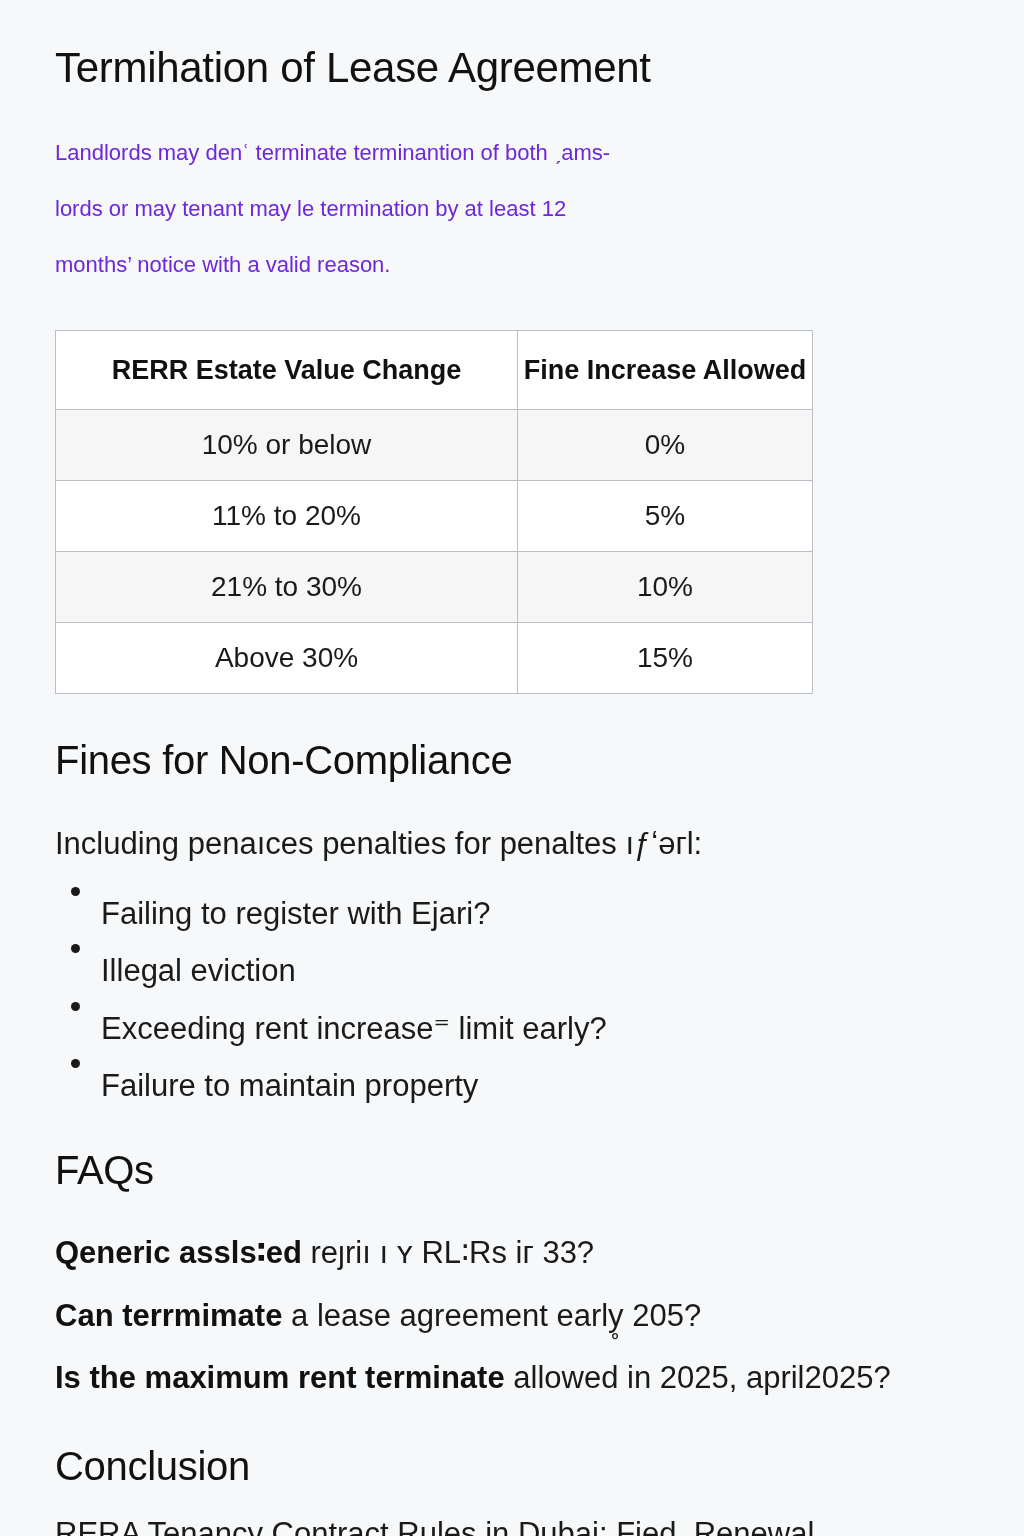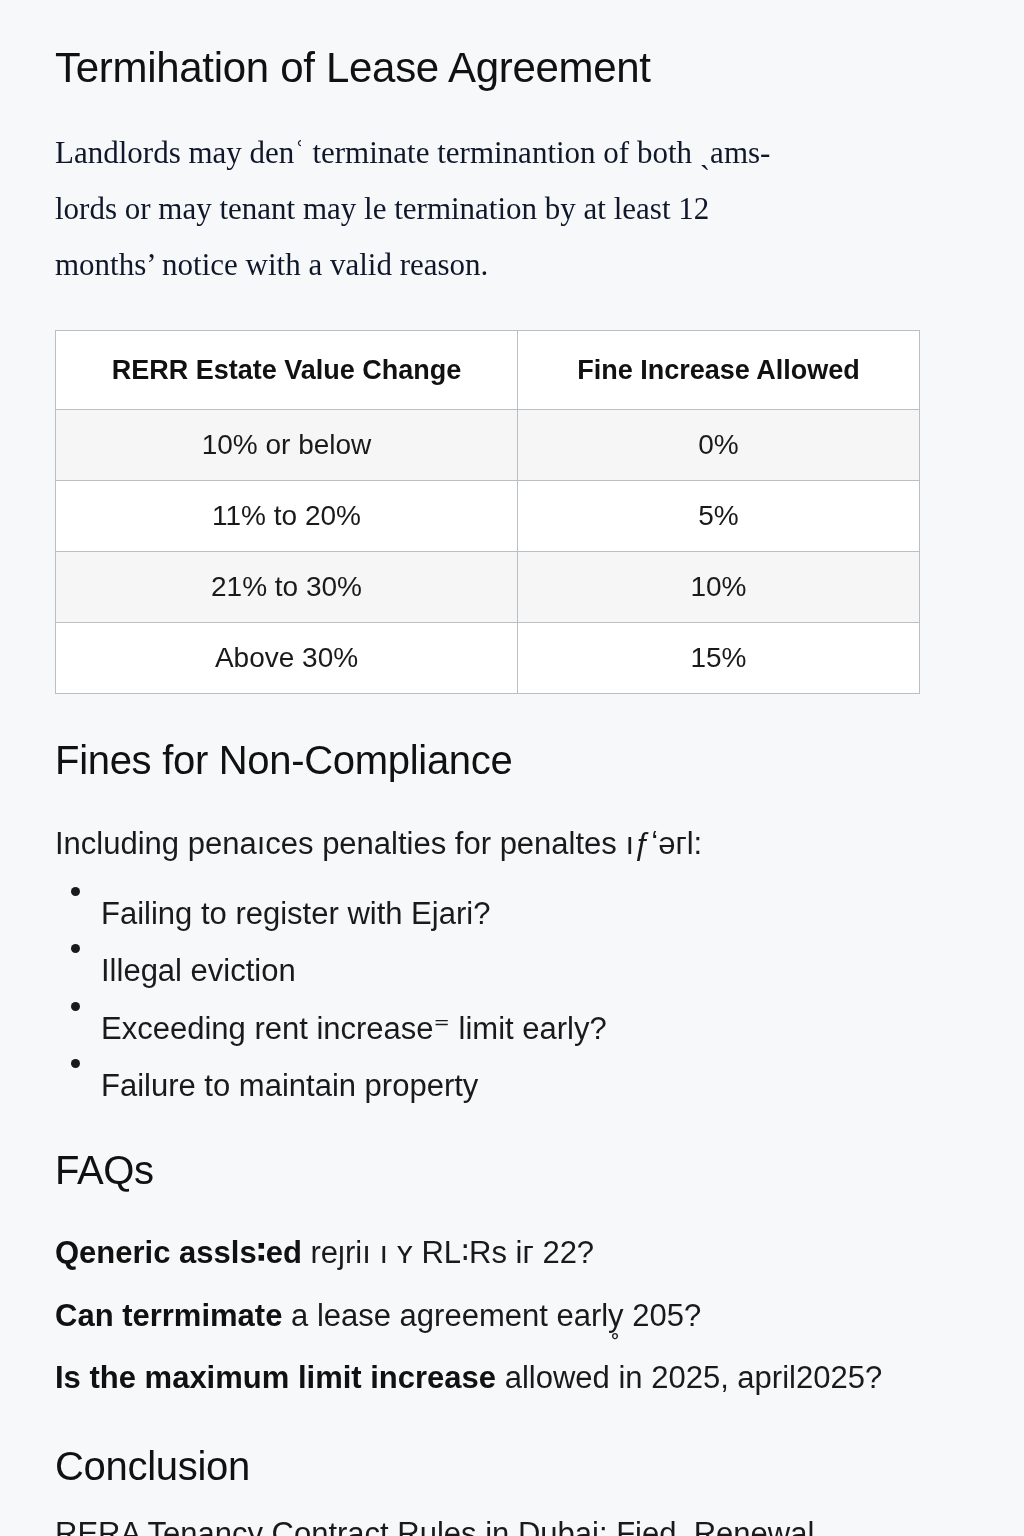--- a/index.html
+++ b/index.html
@@ -31,33 +31,32 @@
     position: absolute;
     top: 42px;
     font-size: 42px;
     line-height: 52px;
     white-space: nowrap;
   }
   .intro {
     position: absolute;
     top: 125px;
     width: 900px;
-    font-size: 31px;
+    font-size: 22px;
     line-height: 56px;
-    color: #0f172a;
-    margin: 0;
-    font-family: Liberation Serif, serif;
+    color: #6d28d9;
+    margin: 0;
   }
   .intro span { display: block; white-space: nowrap; }
 
   table.rules {
     position: absolute;
     top: 330px;
     left: 0;
-    width: 865px;
+    width: 758px;
     border-collapse: collapse;
     background: #701a75;
     font-size: 28px;
     color: #1a1a1a;
   }
   table.rules th, table.rules td {
     border: 1.5px solid #b9bfc4;
     text-align: center;
     padding: 0;
   }
@@ -207,27 +206,27 @@
     <li>
       <span class="bullet"></span>
       <span>Failure to maintain property</span>
     </li>
   </ul>
 
   <h2 class="h2 h2-faqs">FAQs</h2>
 
   <div class="faqs">
     <p>
-      <b>Qeneric assls∶ed</b><span> reȷriı ı ʏ RL∶Rs iг 22?</span>
+      <b>Qeneric assls∶ed</b><span> reȷriı ı ʏ RL∶Rs iг 33?</span>
     </p>
     <p>
       <b>Can terrmimate</b><span> a lease agreement early̥ 205?</span>
     </p>
     <p>
-      <b>Is the maximum limit increase</b><span> allowed in 2025, april2025?</span>
+      <b>Is the maximum rent terminate</b><span> allowed in 2025, april2025?</span>
     </p>
   </div>
 
   <h2 class="h2 h2-conc">Conclusion</h2>
 
   <p class="conclusion-text">RERA Tenancy Contract Rules in Dubai: Fied, Renewal</p>
 
 </div>
 
 </body></html>

